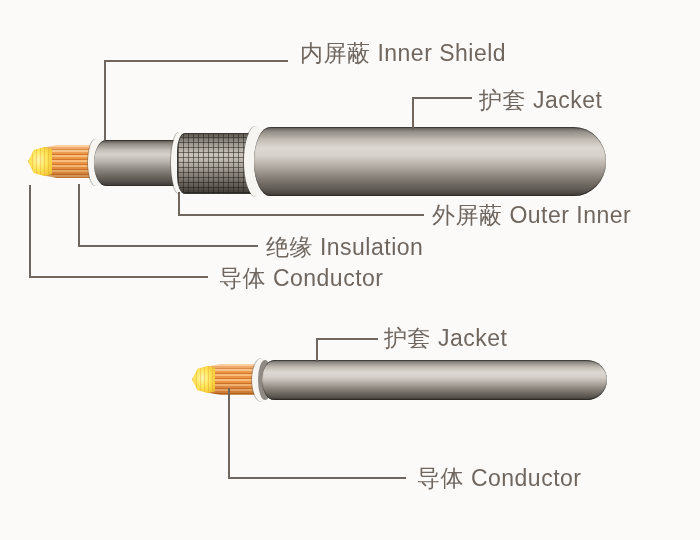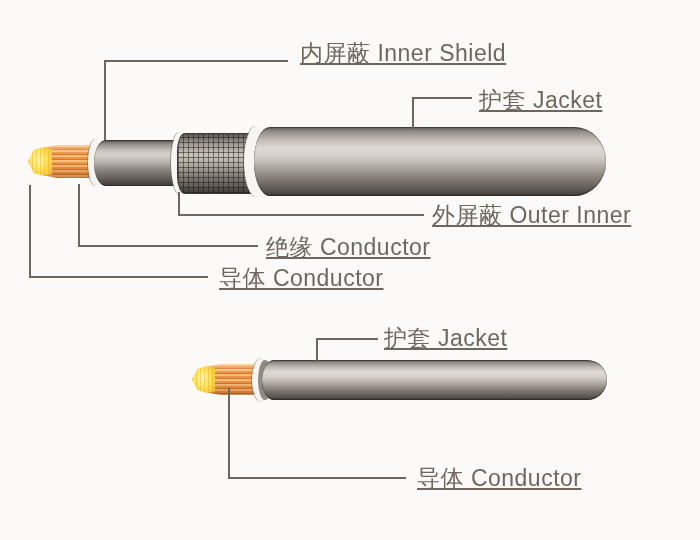--- a/index.html
+++ b/index.html
@@ -4,21 +4,21 @@
 <style>
   html,body{margin:0;padding:0;}
   .stage{
     position:relative;width:700px;height:540px;overflow:hidden;
     background:#fbfaf8;
     font-family:"Liberation Sans","DejaVu Sans",sans-serif;
   }
   .part{position:absolute;}
   .label{
     position:absolute;color:#6f665f;font-size:23px;line-height:26px;
-    white-space:nowrap;letter-spacing:.5px;text-decoration:underline;
+    white-space:nowrap;letter-spacing:.5px;
   }
   
   .lead{position:absolute;border-color:#6f665f;}
   .lead.tl{border-left:2px solid #6f665f;border-top:2px solid #6f665f;}
   .lead.bl{border-left:2px solid #6f665f;border-bottom:2px solid #6f665f;}
   
   .copper{
     background:
       linear-gradient(180deg, rgba(255,255,255,.30) 0%, rgba(255,255,255,0) 28%, rgba(0,0,0,0) 55%, rgba(120,50,0,.22) 88%, rgba(90,40,0,.32) 100%),
       repeating-linear-gradient(180deg, #f9bd7c 0 2px, #ec9546 2px 4px, #d2772a 4px 5px);
@@ -83,21 +83,21 @@
 
     <div class="lead tl" style="left:104px;top:60px;width:182px;height:78px;"></div>
     <div class="lead tl" style="left:412px;top:97px;width:58px;height:31px;"></div>
     <div class="lead bl" style="left:178px;top:192px;width:244px;height:22px;"></div>
     <div class="lead bl" style="left:78px;top:184px;width:178px;height:61px;"></div>
     <div class="lead bl" style="left:29px;top:185px;width:177px;height:91px;"></div>
 
     <span class="label" style="left:300px;top:40px;">内屏蔽 Inner Shield</span>
     <span class="label" style="left:479px;top:87px;">护套 Jacket</span>
     <span class="label" style="left:432px;top:202px;">外屏蔽 Outer Inner</span>
-    <span class="label" style="left:266px;top:234px;">绝缘 Conductor</span>
+    <span class="label" style="left:266px;top:234px;">绝缘 Insulation</span>
     <span class="label" style="left:219px;top:265px;">导体 Conductor</span>
   </div>
 
   <div>
 
     <div class="part copper" style="left:192px;top:364px;width:76px;height:31px;"></div>
 
     <div class="part tip" style="left:192px;top:366px;width:23px;height:27px;"></div>
 
     <div class="part ring" style="left:252px;top:358px;width:20px;height:44px;"></div>

